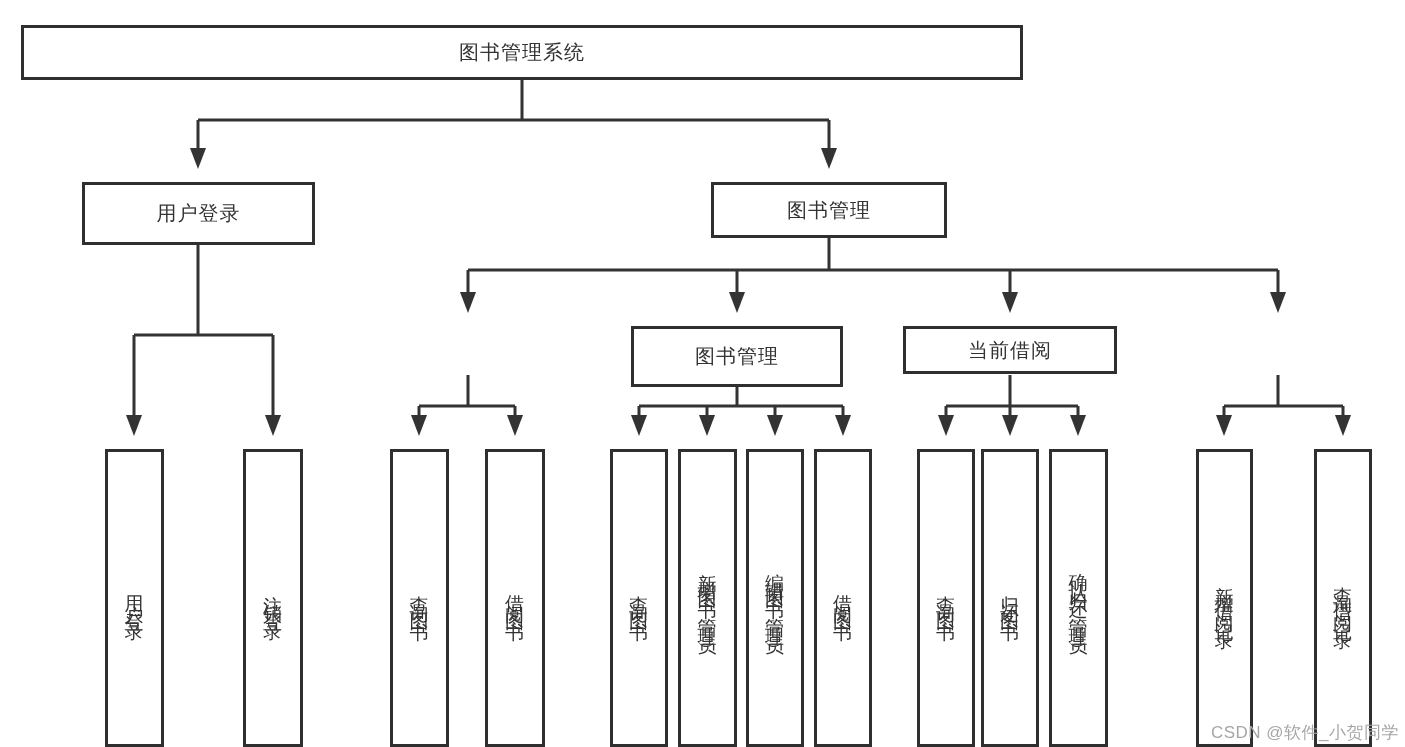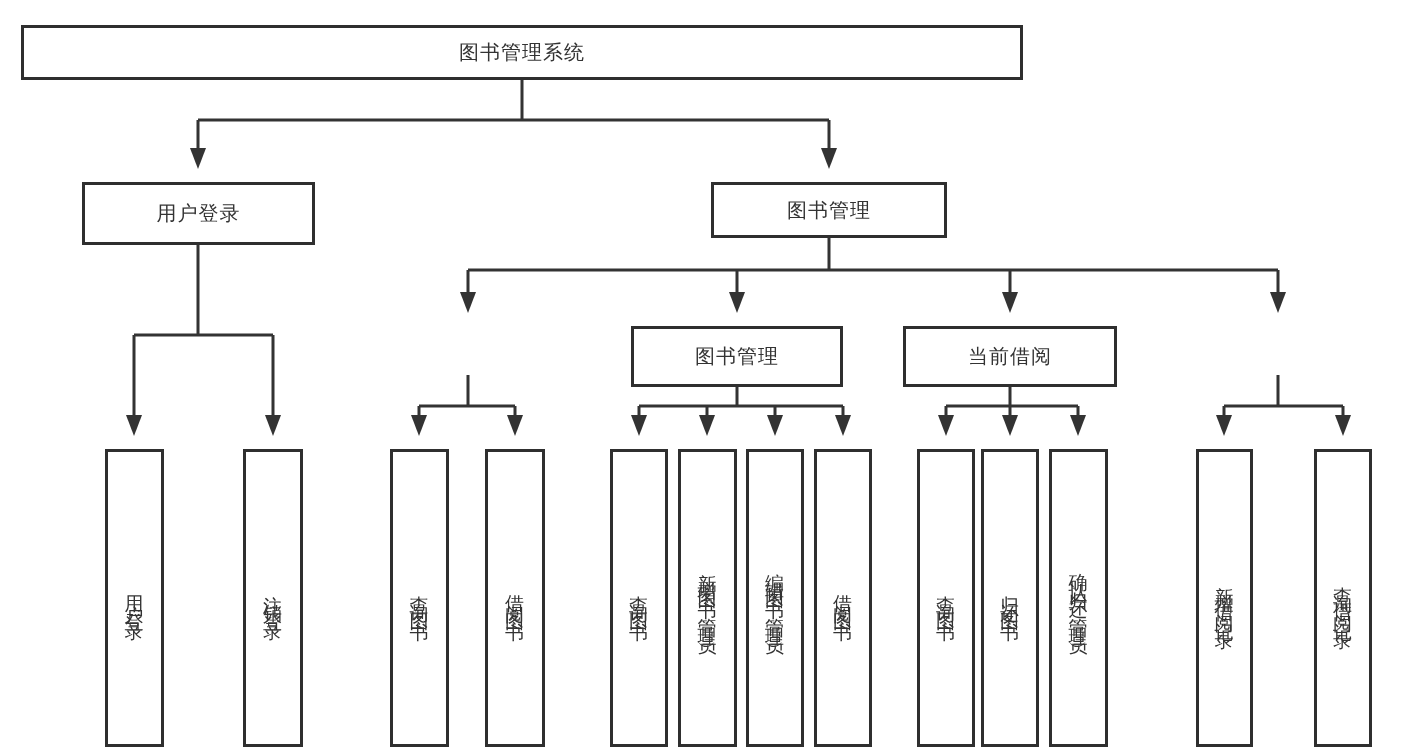--- a/index.html
+++ b/index.html
@@ -73,21 +73,21 @@
       <polygon points="1335,415 1351,415 1343,436"></polygon>
     </g>
   </svg>
 
   <div class="box h" style="left:21px;top:13px;width:1002px;height:55px">图书管理系统</div>
 
   <div class="box h" style="left:82px;top:170px;width:233px;height:63px">用户登录</div>
   <div class="box h" style="left:711px;top:170px;width:236px;height:56px">图书管理</div>
 
   <div class="box h" style="left:631px;top:314px;width:212px;height:61px">图书管理</div>
-  <div class="box h" style="left:903px;top:314px;width:214px;height:61px">当前借阅</div>
+  <div class="box h" style="left:903px;top:314px;width:214px;height:48px">当前借阅</div>
 
   <div class="box v" style="left:105px;top:437px;width:59px;height:298px">
     <span>用户登录</span>
     </div>
   <div class="box v" style="left:243px;top:437px;width:60px;height:298px">
     <span>注销登录</span>
     </div>
 
   <div class="box v" style="left:390px;top:437px;width:59px;height:298px">
     <span>查询图书</span>
@@ -119,13 +119,14 @@
     <span>确认归还（管理员）</span>
     </div>
 
   <div class="box v" style="left:1196px;top:437px;width:57px;height:298px">
     <span>新增借阅记录</span>
     </div>
   <div class="box v" style="left:1314px;top:437px;width:58px;height:298px">
     <span>查询借阅记录</span>
     </div>
 
+  <div class="watermark">CSDN @软件_小贺同学</div>
 </div>
 
 </body></html>

